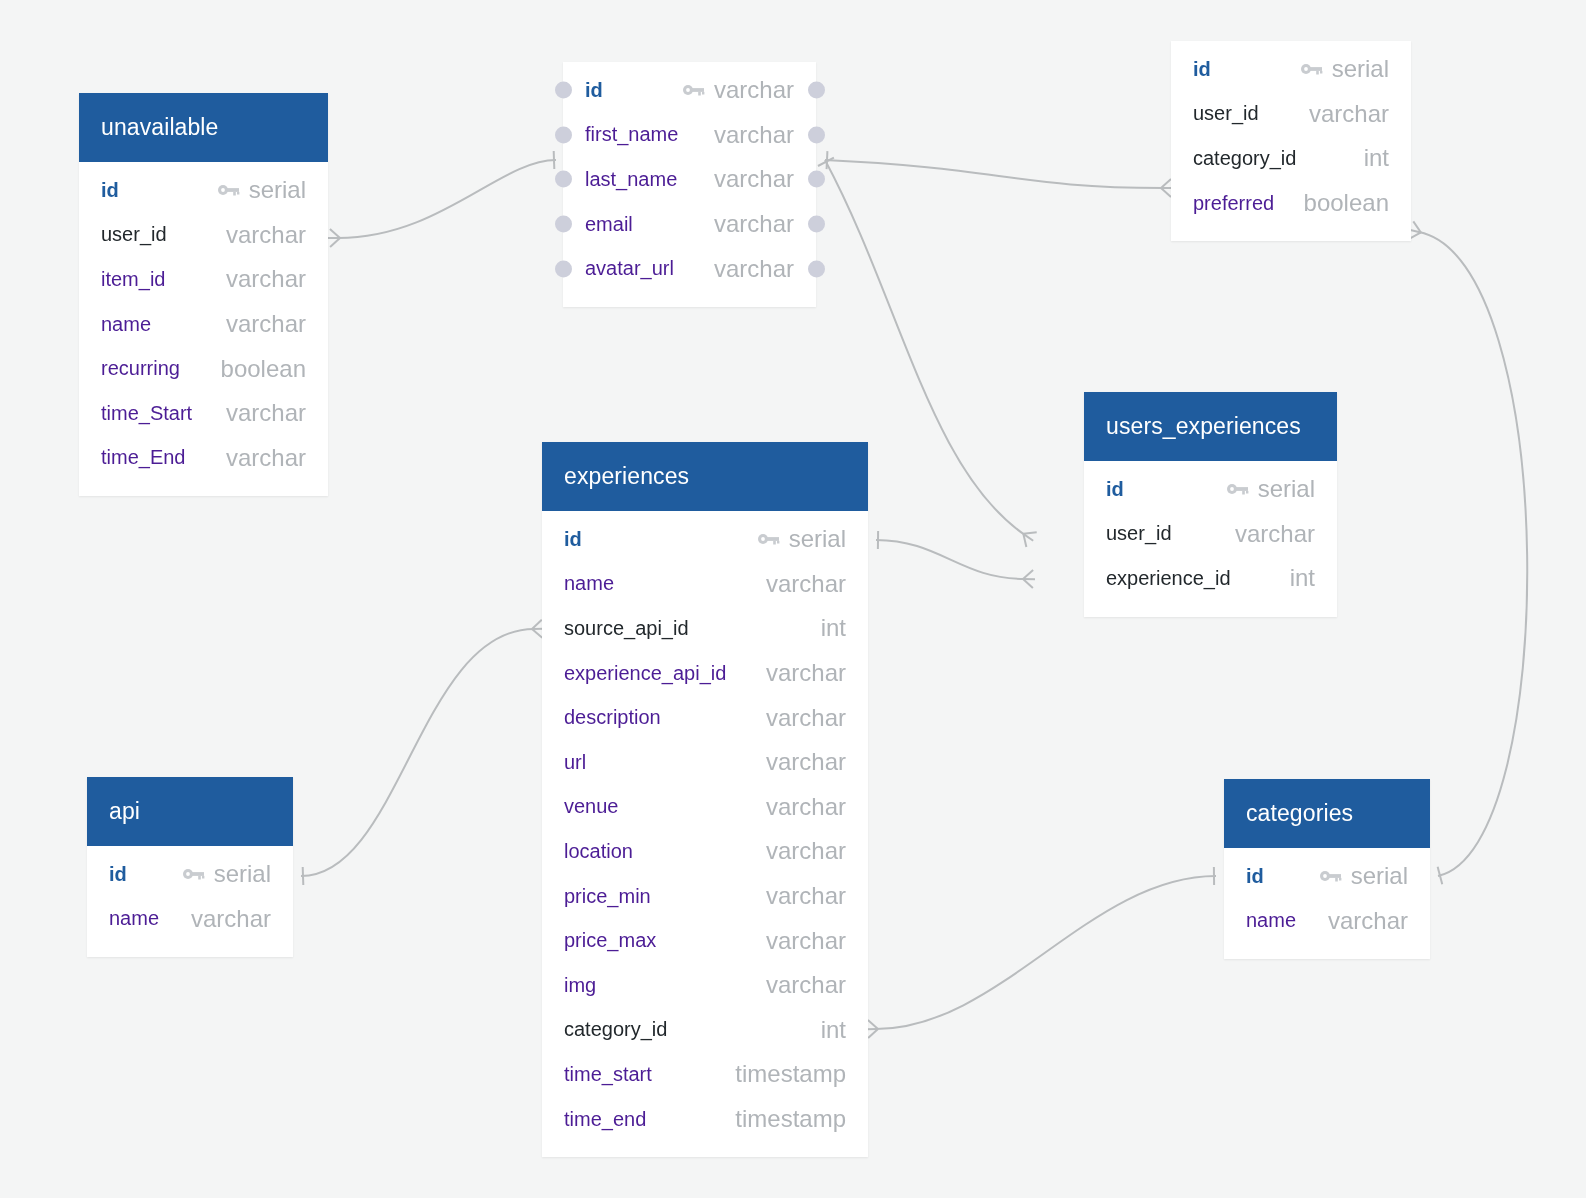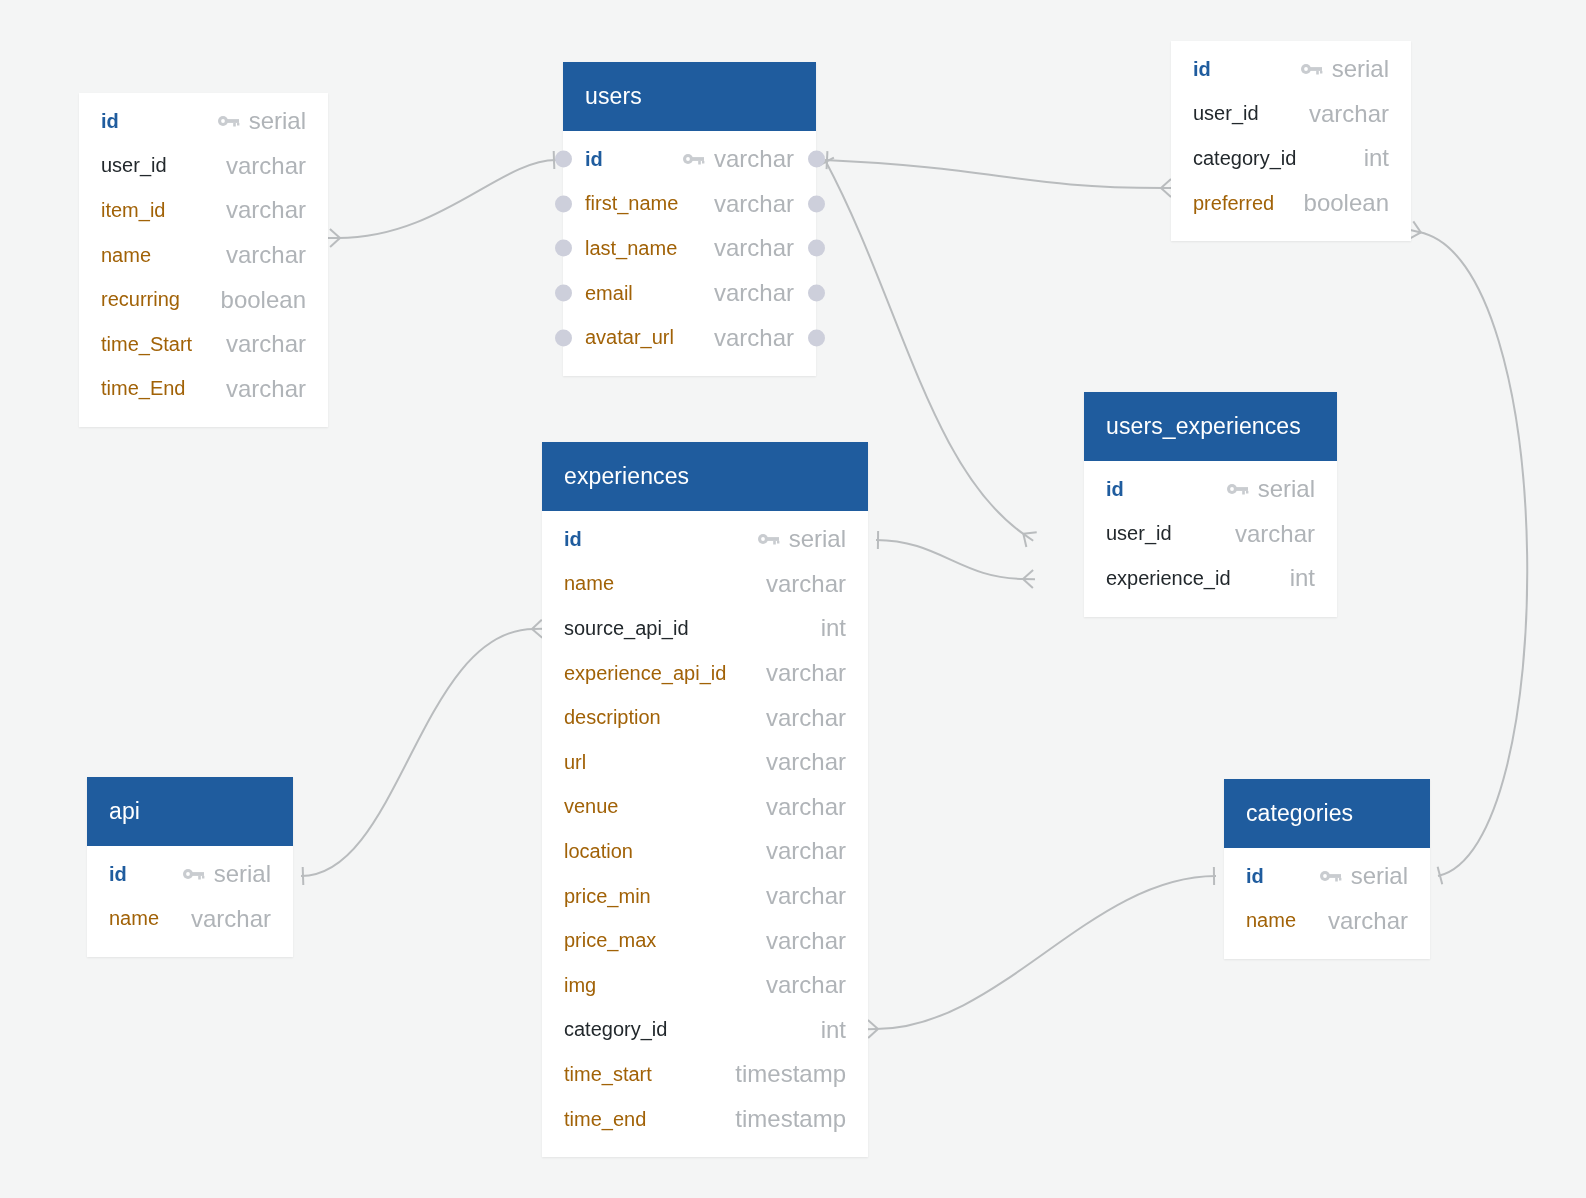--- a/index.html
+++ b/index.html
@@ -48,21 +48,21 @@
     position: relative;
     display: flex;
     align-items: center;
     height: 44.6px;
     padding: 0 22px;
     box-sizing: border-box;
     white-space: nowrap;
   }
   .field-name {
     font-size: 20px;
-    color: #a16207;
+    color: #4c1d95;
     flex: 0 0 auto;
   }
   .field-name.pk {
     color: #1f5c9e;
     font-weight: bold;
   }
   .field-name.fk {
     color: #22282c;
     font-weight: normal;
   }
@@ -173,20 +173,21 @@
         <g transform="translate(1419,232) rotate(13.369215552220664)">
           <line x1="2" y1="0" x2="-8" y2="-9" stroke="#b9bcbe" stroke-width="2"></line>
           <line x1="2" y1="0" x2="-8" y2="9" stroke="#b9bcbe" stroke-width="2"></line>
           <line x1="2" y1="0" x2="-10" y2="0" stroke="#b9bcbe" stroke-width="2"></line>
         </g>
       </g>
     </svg>
 
   <div id="nodes">
       <div class="table-node" style="left: 79px; top: 93px; width: 249px;">
+        <div class="table-header">unavailable</div>
         <div class="table-body">
           <div class="field-row">
             <span class="field-name pk">id</span>
             <span class="field-spacer"></span>
             <span class="key-icon"><svg width="22" height="14" viewBox="0 0 22 14" xmlns="http://www.w3.org/2000/svg">
                 <circle cx="5" cy="7" r="5" fill="#c9ccd0"></circle>
                 <circle cx="5" cy="7" r="1.9" fill="#ffffff"></circle>
                 <rect x="8" y="5.1" width="13" height="3.8" fill="#c9ccd0"></rect>
                 <rect x="15.2" y="8.9" width="2.6" height="3.6" fill="#c9ccd0"></rect>
                 <rect x="19" y="8.9" width="2.4" height="2.6" fill="#c9ccd0"></rect>
@@ -219,21 +220,20 @@
             <span class="field-type">varchar</span>
           </div>
           <div class="field-row">
             <span class="field-name">time_End</span>
             <span class="field-spacer"></span>
             <span class="field-type">varchar</span>
           </div>
         </div>
       </div>
       <div class="table-node" style="left: 563px; top: 62px; width: 253px;">
-        <div class="table-header">users</div>
         <div class="table-body">
           <div class="field-row">
             <span class="port left"></span>
             <span class="field-name pk">id</span>
             <span class="field-spacer"></span>
             <span class="key-icon"><svg width="22" height="14" viewBox="0 0 22 14" xmlns="http://www.w3.org/2000/svg">
                 <circle cx="5" cy="7" r="5" fill="#c9ccd0"></circle>
                 <circle cx="5" cy="7" r="1.9" fill="#ffffff"></circle>
                 <rect x="8" y="5.1" width="13" height="3.8" fill="#c9ccd0"></rect>
                 <rect x="15.2" y="8.9" width="2.6" height="3.6" fill="#c9ccd0"></rect>

